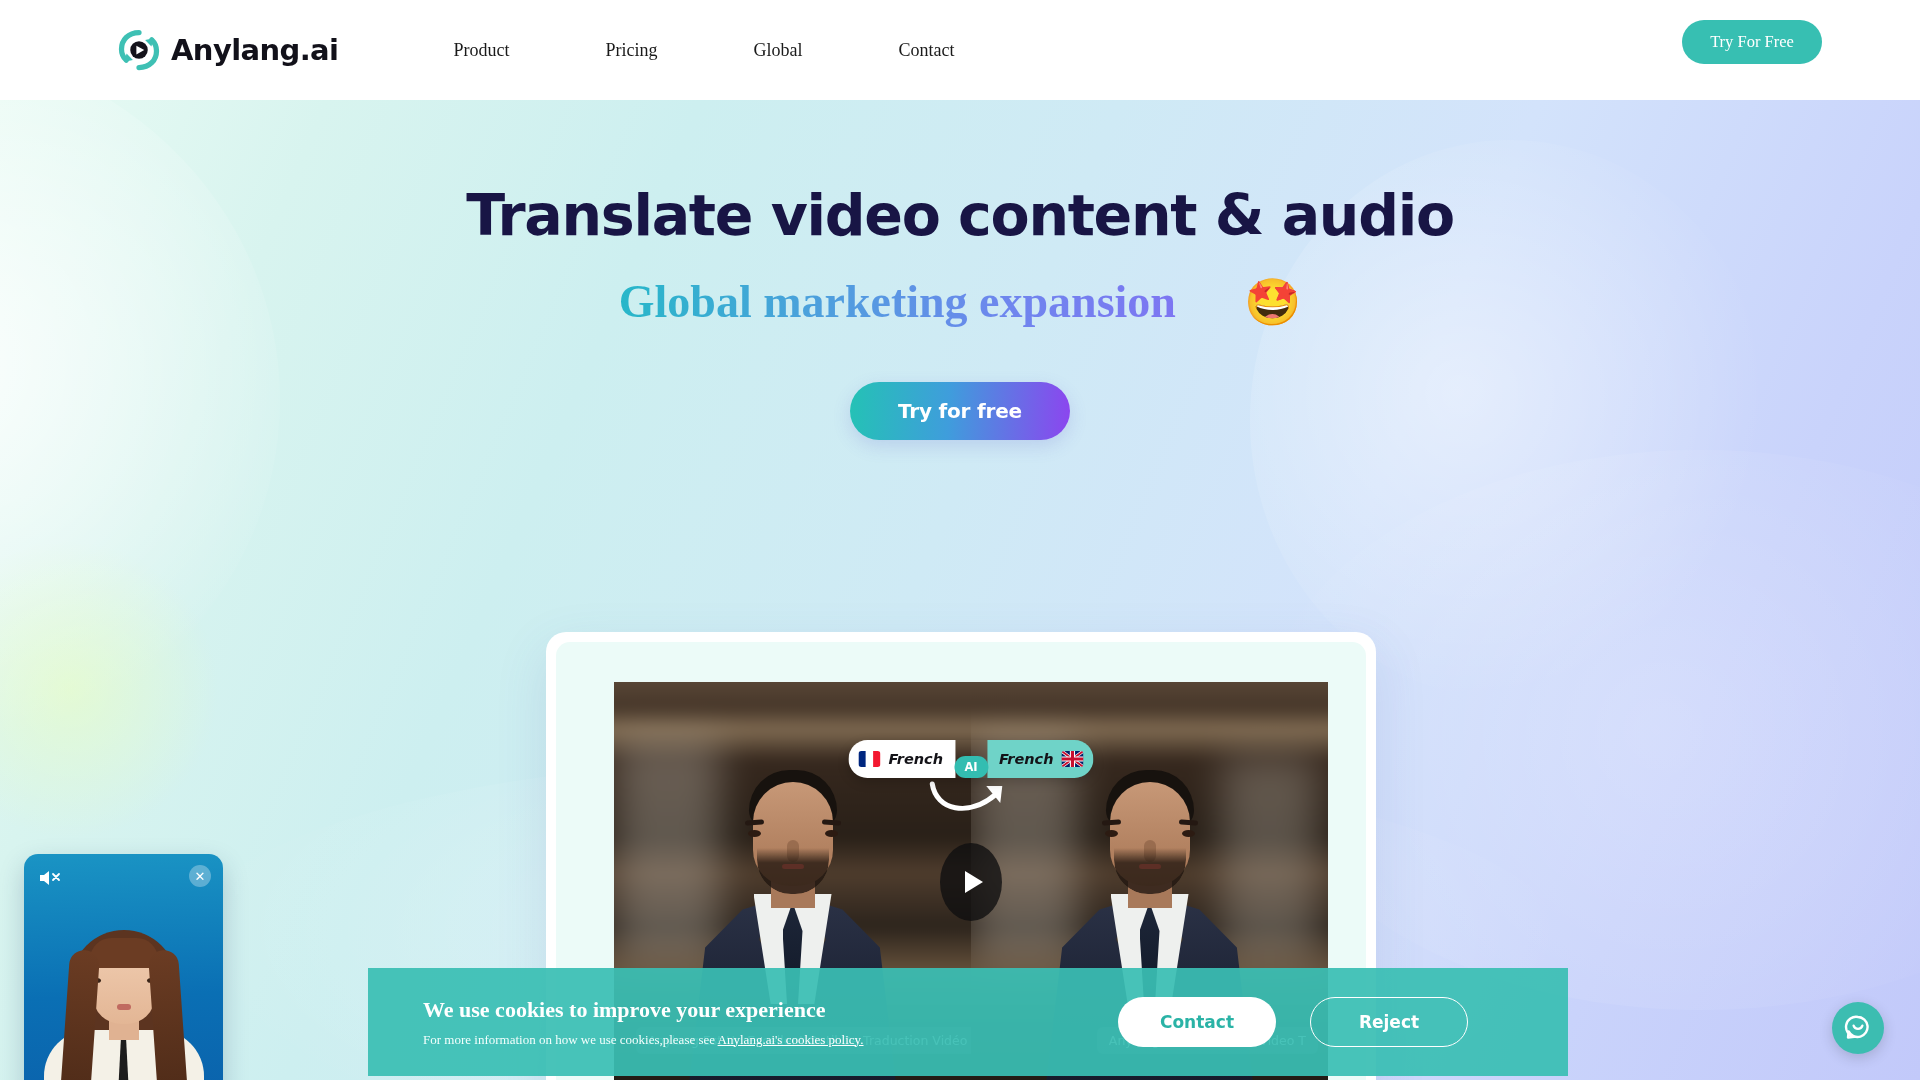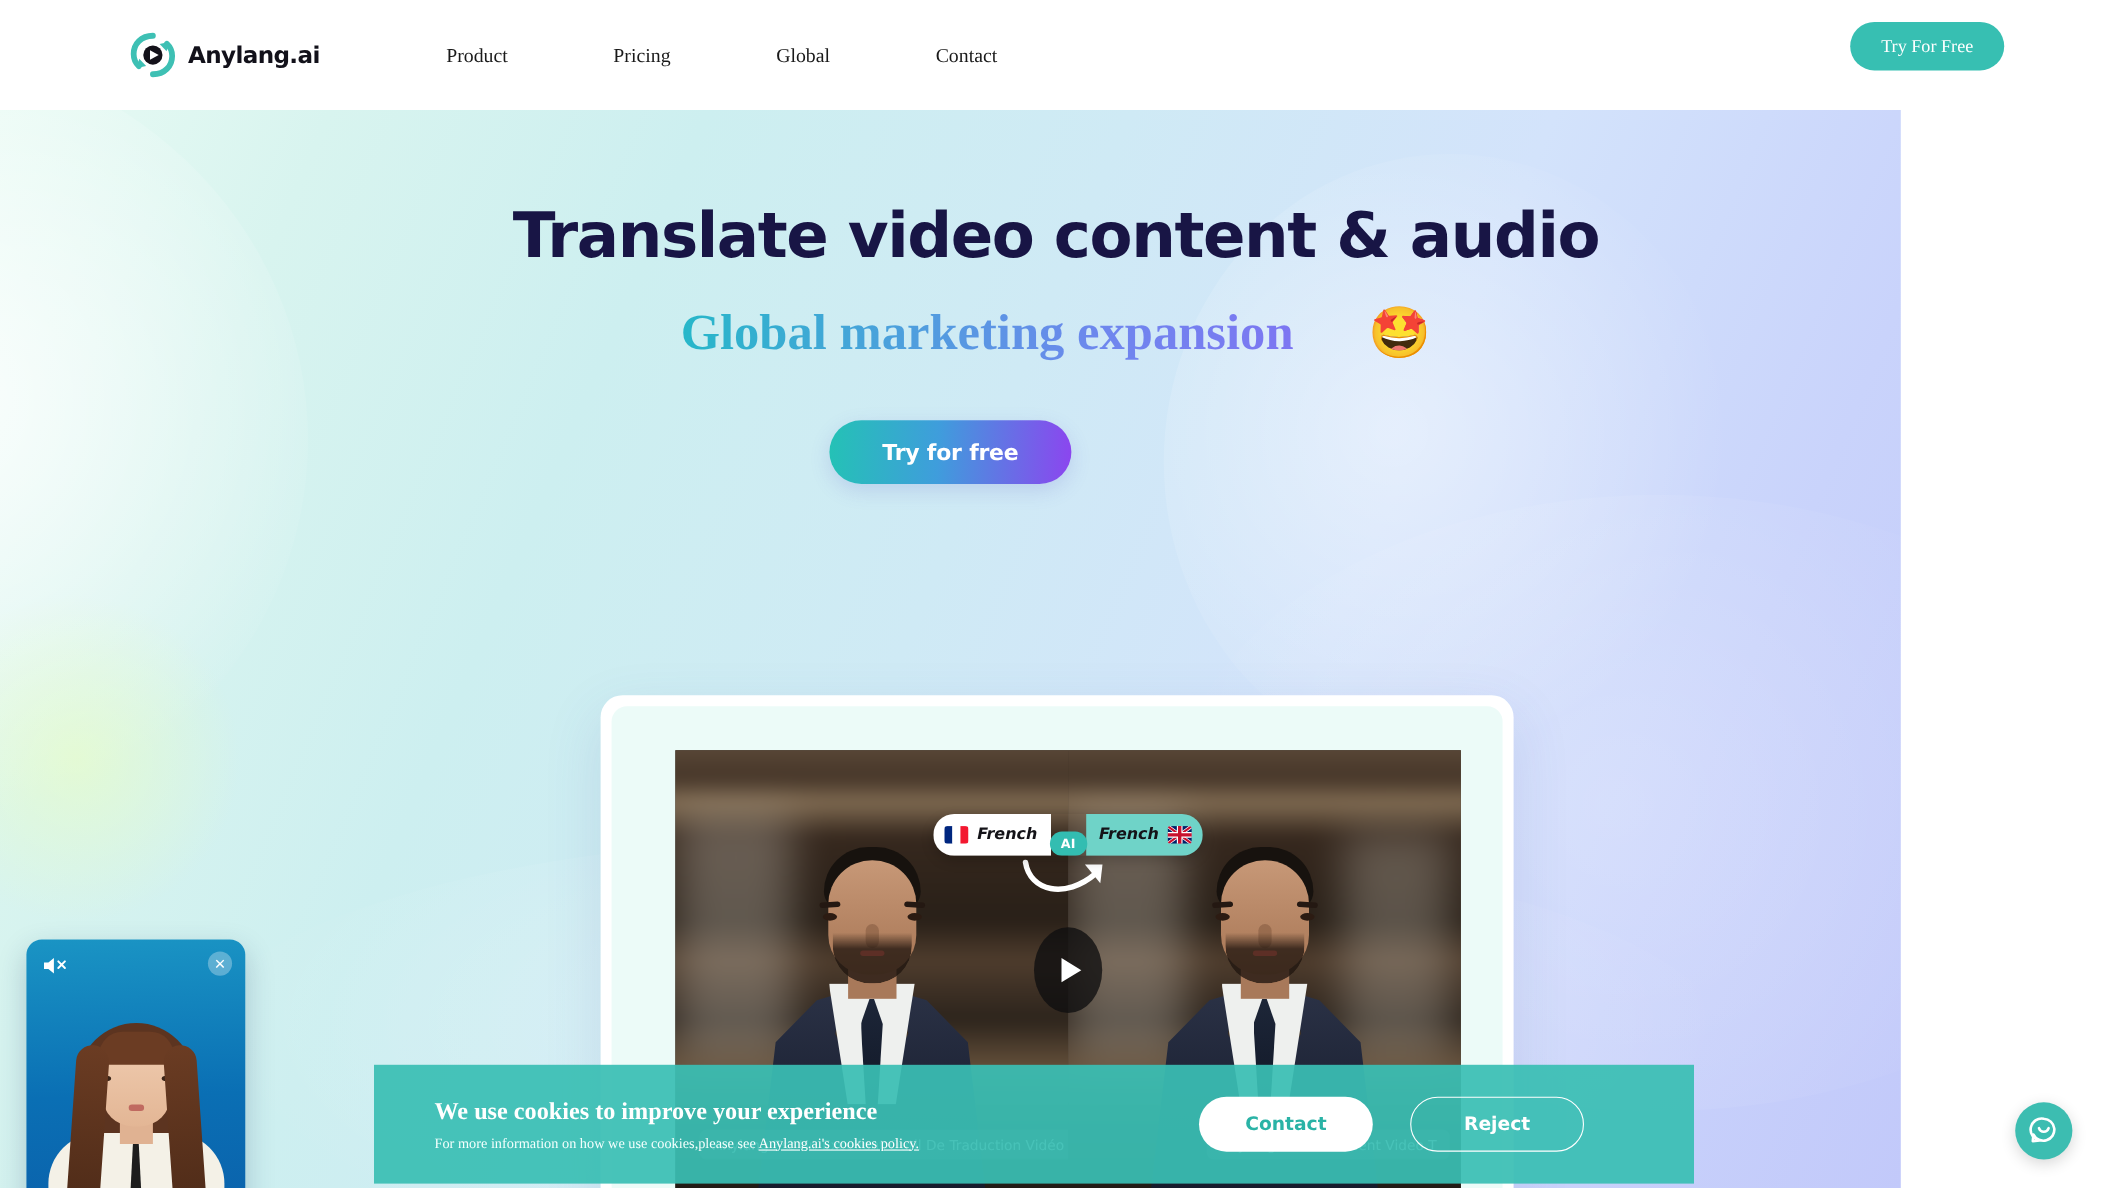--- a/index.html
+++ b/index.html
@@ -32,21 +32,21 @@
   .logo-wrap {
     display: flex;
     align-items: center;
     gap: 11px;
     margin-left: 118px;
     cursor: pointer;
   }
   .logo-icon { width: 42px; height: 42px; display: block; }
   .logo-text {
     font-family: "DejaVu Sans", sans-serif;
-    font-size: 21px;
+    font-size: 29px;
     font-weight: bold;
     color: #12111a;
     letter-spacing: -0.6px;
   }
 
   .nav {
     display: flex;
     align-items: center;
     margin-left: 115px;
     gap: 16px;
@@ -78,21 +78,21 @@
     cursor: pointer;
     display: flex;
     align-items: center;
     justify-content: center;
   }
 
   
   .hero {
     position: absolute;
     top: 100px; left: 0;
-    width: 1728px;
+    width: 1920px;
     height: 980px;
     background: linear-gradient(113deg,
         #e9fbf4 0%,
         #d8f4ef 14%,
         #cdeff0 30%,
         #cfeaf5 48%,
         #d3e3fb 66%,
         #c9d3fb 84%,
         #c2c9fa 100%);
     overflow: hidden;
@@ -499,21 +499,21 @@
     border: none; cursor: pointer;
     display: flex; align-items: center; justify-content: center;
     color: #ffffff; font-size: 13px; line-height: 1;
     font-family: "Liberation Sans", sans-serif;
     z-index: 3;
   }
 
   
   .cookie-banner {
     position: absolute;
-    left: 340px;
+    left: 368px;
     top: 968px;
     width: 1200px;
     height: 108px;
     background: rgba(58,190,180,0.93);
     display: flex;
     align-items: center;
     z-index: 60;
   }
   .cookie-text { margin-left: 55px; flex: 1; }
   .cookie-title {

